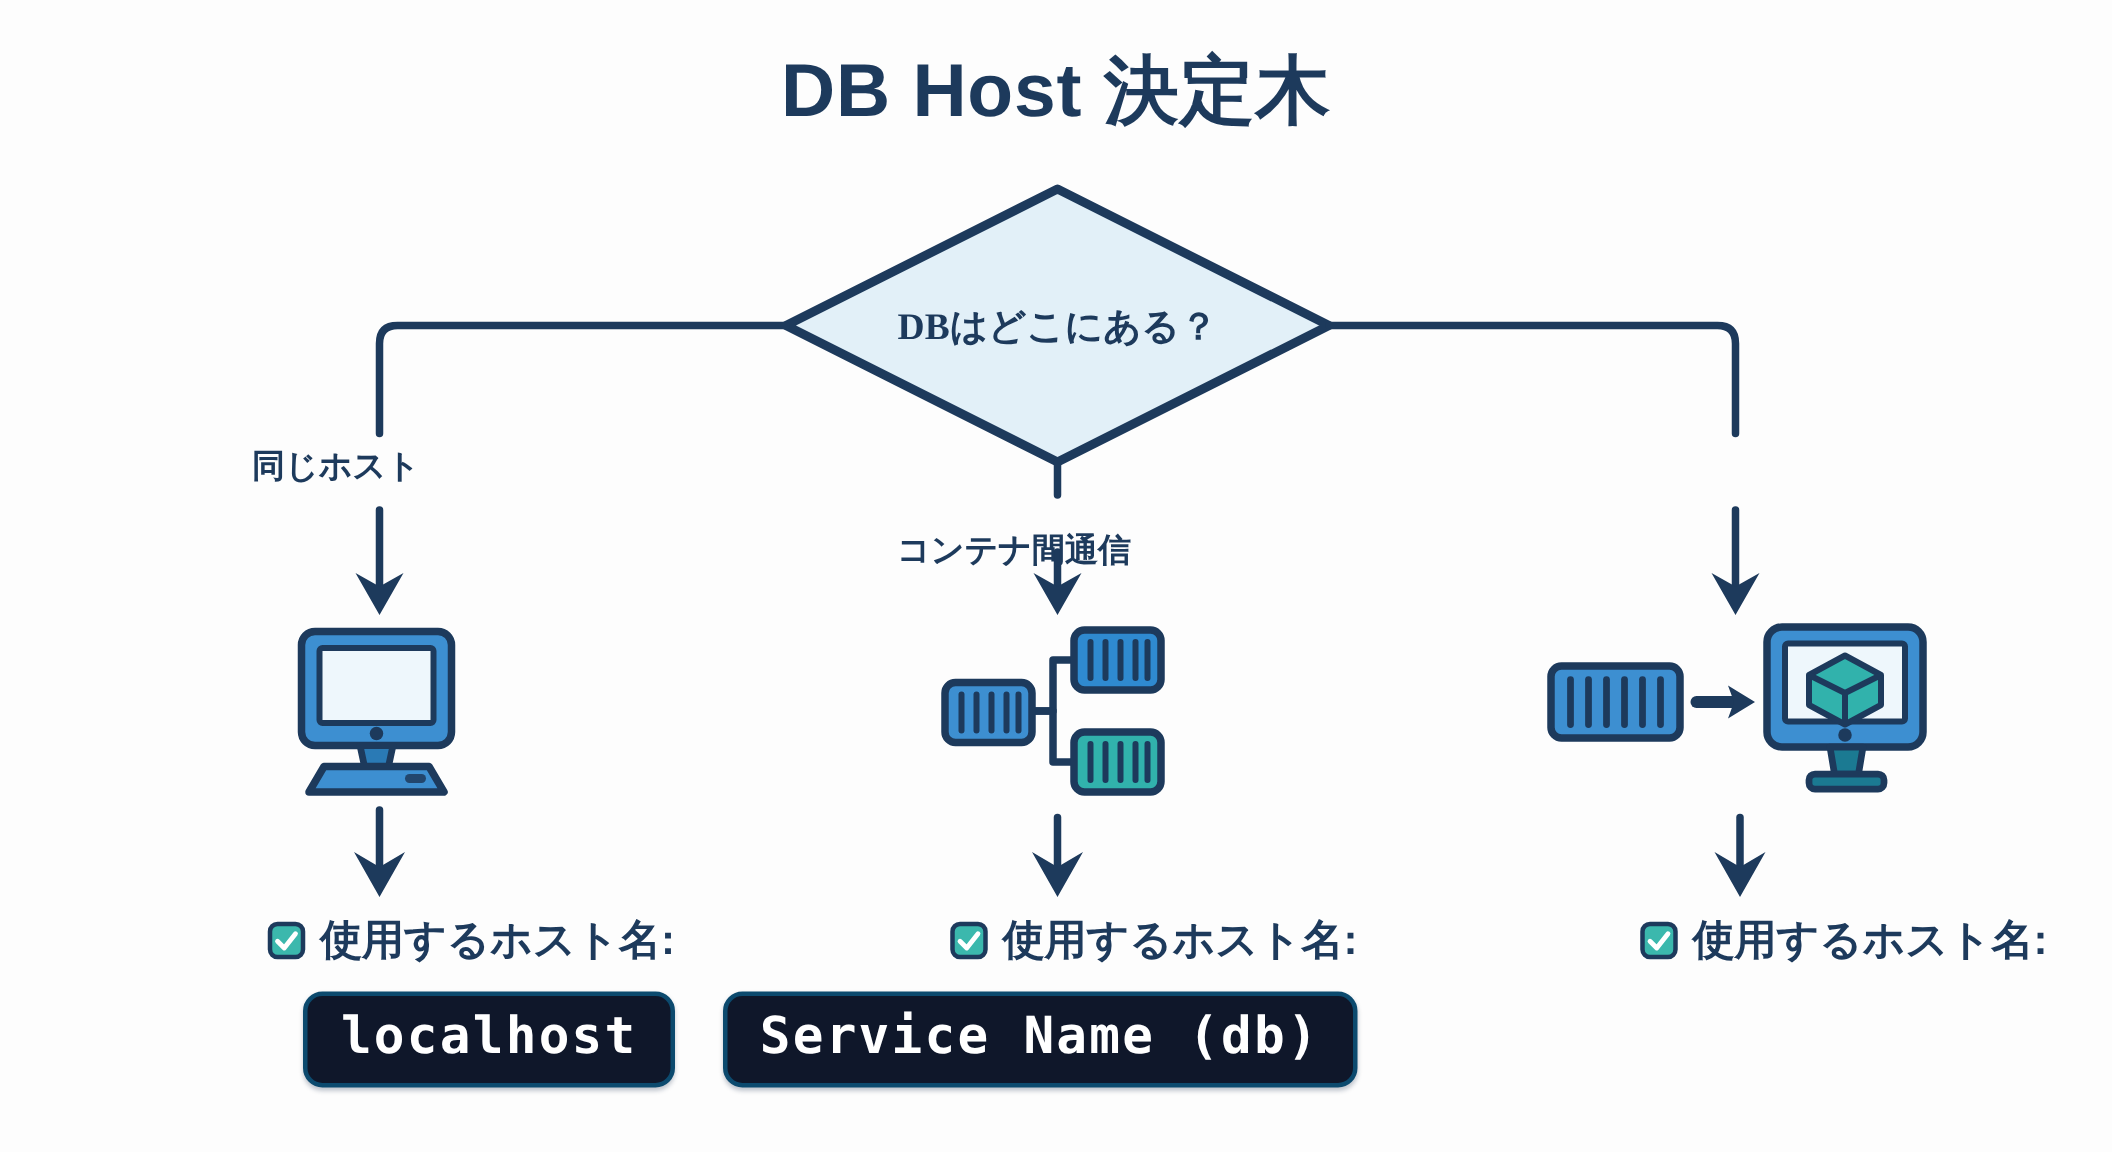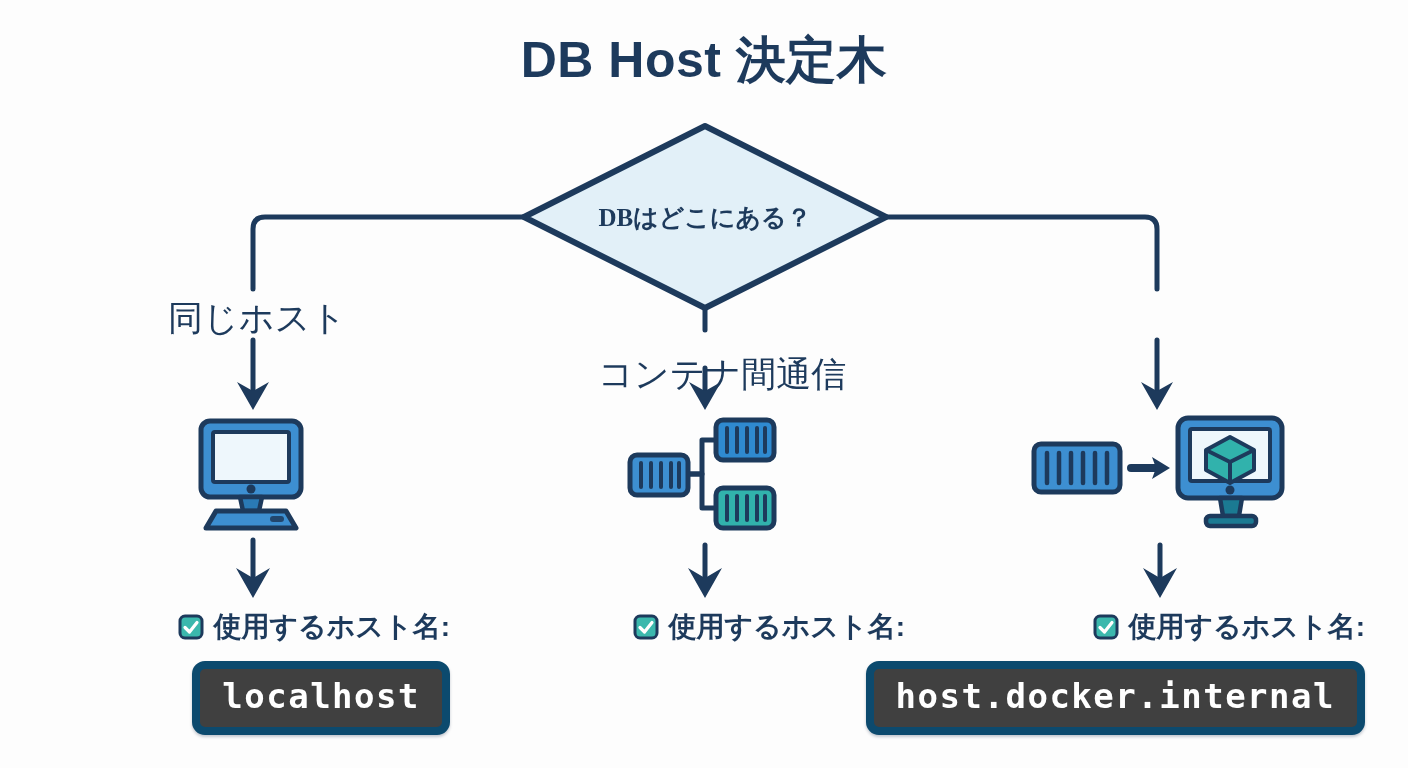--- a/index.html
+++ b/index.html
@@ -68,22 +68,22 @@
     font-size: 25px;
     font-weight: bold;
     color: #1d3a5c;
     white-space: nowrap;
     font-family: Liberation Serif, serif;
   }
 
   
   .branch-label {
     position: absolute;
-    font-size: 35px;
-    font-weight: normal;
+    font-size: 22px;
+    font-weight: bold;
     color: #1d3a5c;
     white-space: nowrap;
     line-height: 1;
   }
   .branch-label.left   { left: 168px;  top: 300px; }
   .branch-label.mid    { left: 598px;  top: 356px; }
   .branch-label.right  { left: 957px;  top: 300px; }
 
   
   .icon-box {
@@ -114,22 +114,22 @@
     white-space: nowrap;
     margin-bottom: 15px;
   }
   .checkbox {
     width: 26px;
     height: 26px;
     flex: 0 0 auto;
     display: block;
   }
   .code-chip {
-    border: 8px solid #0c4a6e;
-    background: #404040;
+    border: 3px solid #0c4a6e;
+    background: #0f172a;
     color: #ffffff;
     border-radius: 13px;
     font-family: "DejaVu Sans Mono", "Liberation Mono", monospace;
     font-size: 34px;
     font-weight: bold;
     letter-spacing: 1.5px;
     padding: 8px 22px 11px 22px;
     white-space: nowrap;
     line-height: 1.15;
     box-shadow: 0 2px 3px rgba(20,40,70,0.25);
@@ -277,26 +277,26 @@
   </div>
 
   <div class="result col2">
     <div class="result-head">
       <svg class="checkbox" viewBox="0 0 26 26" xmlns="http://www.w3.org/2000/svg">
         <rect x="2" y="2" width="22" height="22" rx="5" ry="5" fill="#3bb8ad" stroke="#1d3a5c" stroke-width="3"></rect>
         <polyline points="7,13.5 11.5,18 19,8.5" fill="none" stroke="#ffffff" stroke-width="3.2" stroke-linecap="round" stroke-linejoin="round"></polyline>
       </svg>
       <span>使用するホスト名:</span>
     </div>
+    <div class="code-chip">Service Name (db)</div>
   </div>
 
   <div class="result col3">
     <div class="result-head">
       <svg class="checkbox" viewBox="0 0 26 26" xmlns="http://www.w3.org/2000/svg">
         <rect x="2" y="2" width="22" height="22" rx="5" ry="5" fill="#3bb8ad" stroke="#1d3a5c" stroke-width="3"></rect>
         <polyline points="7,13.5 11.5,18 19,8.5" fill="none" stroke="#ffffff" stroke-width="3.2" stroke-linecap="round" stroke-linejoin="round"></polyline>
       </svg>
       <span>使用するホスト名:</span>
     </div>
-    <div class="code-chip">host.docker.internal</div>
   </div>
 
 </div>
 
 </body></html>

